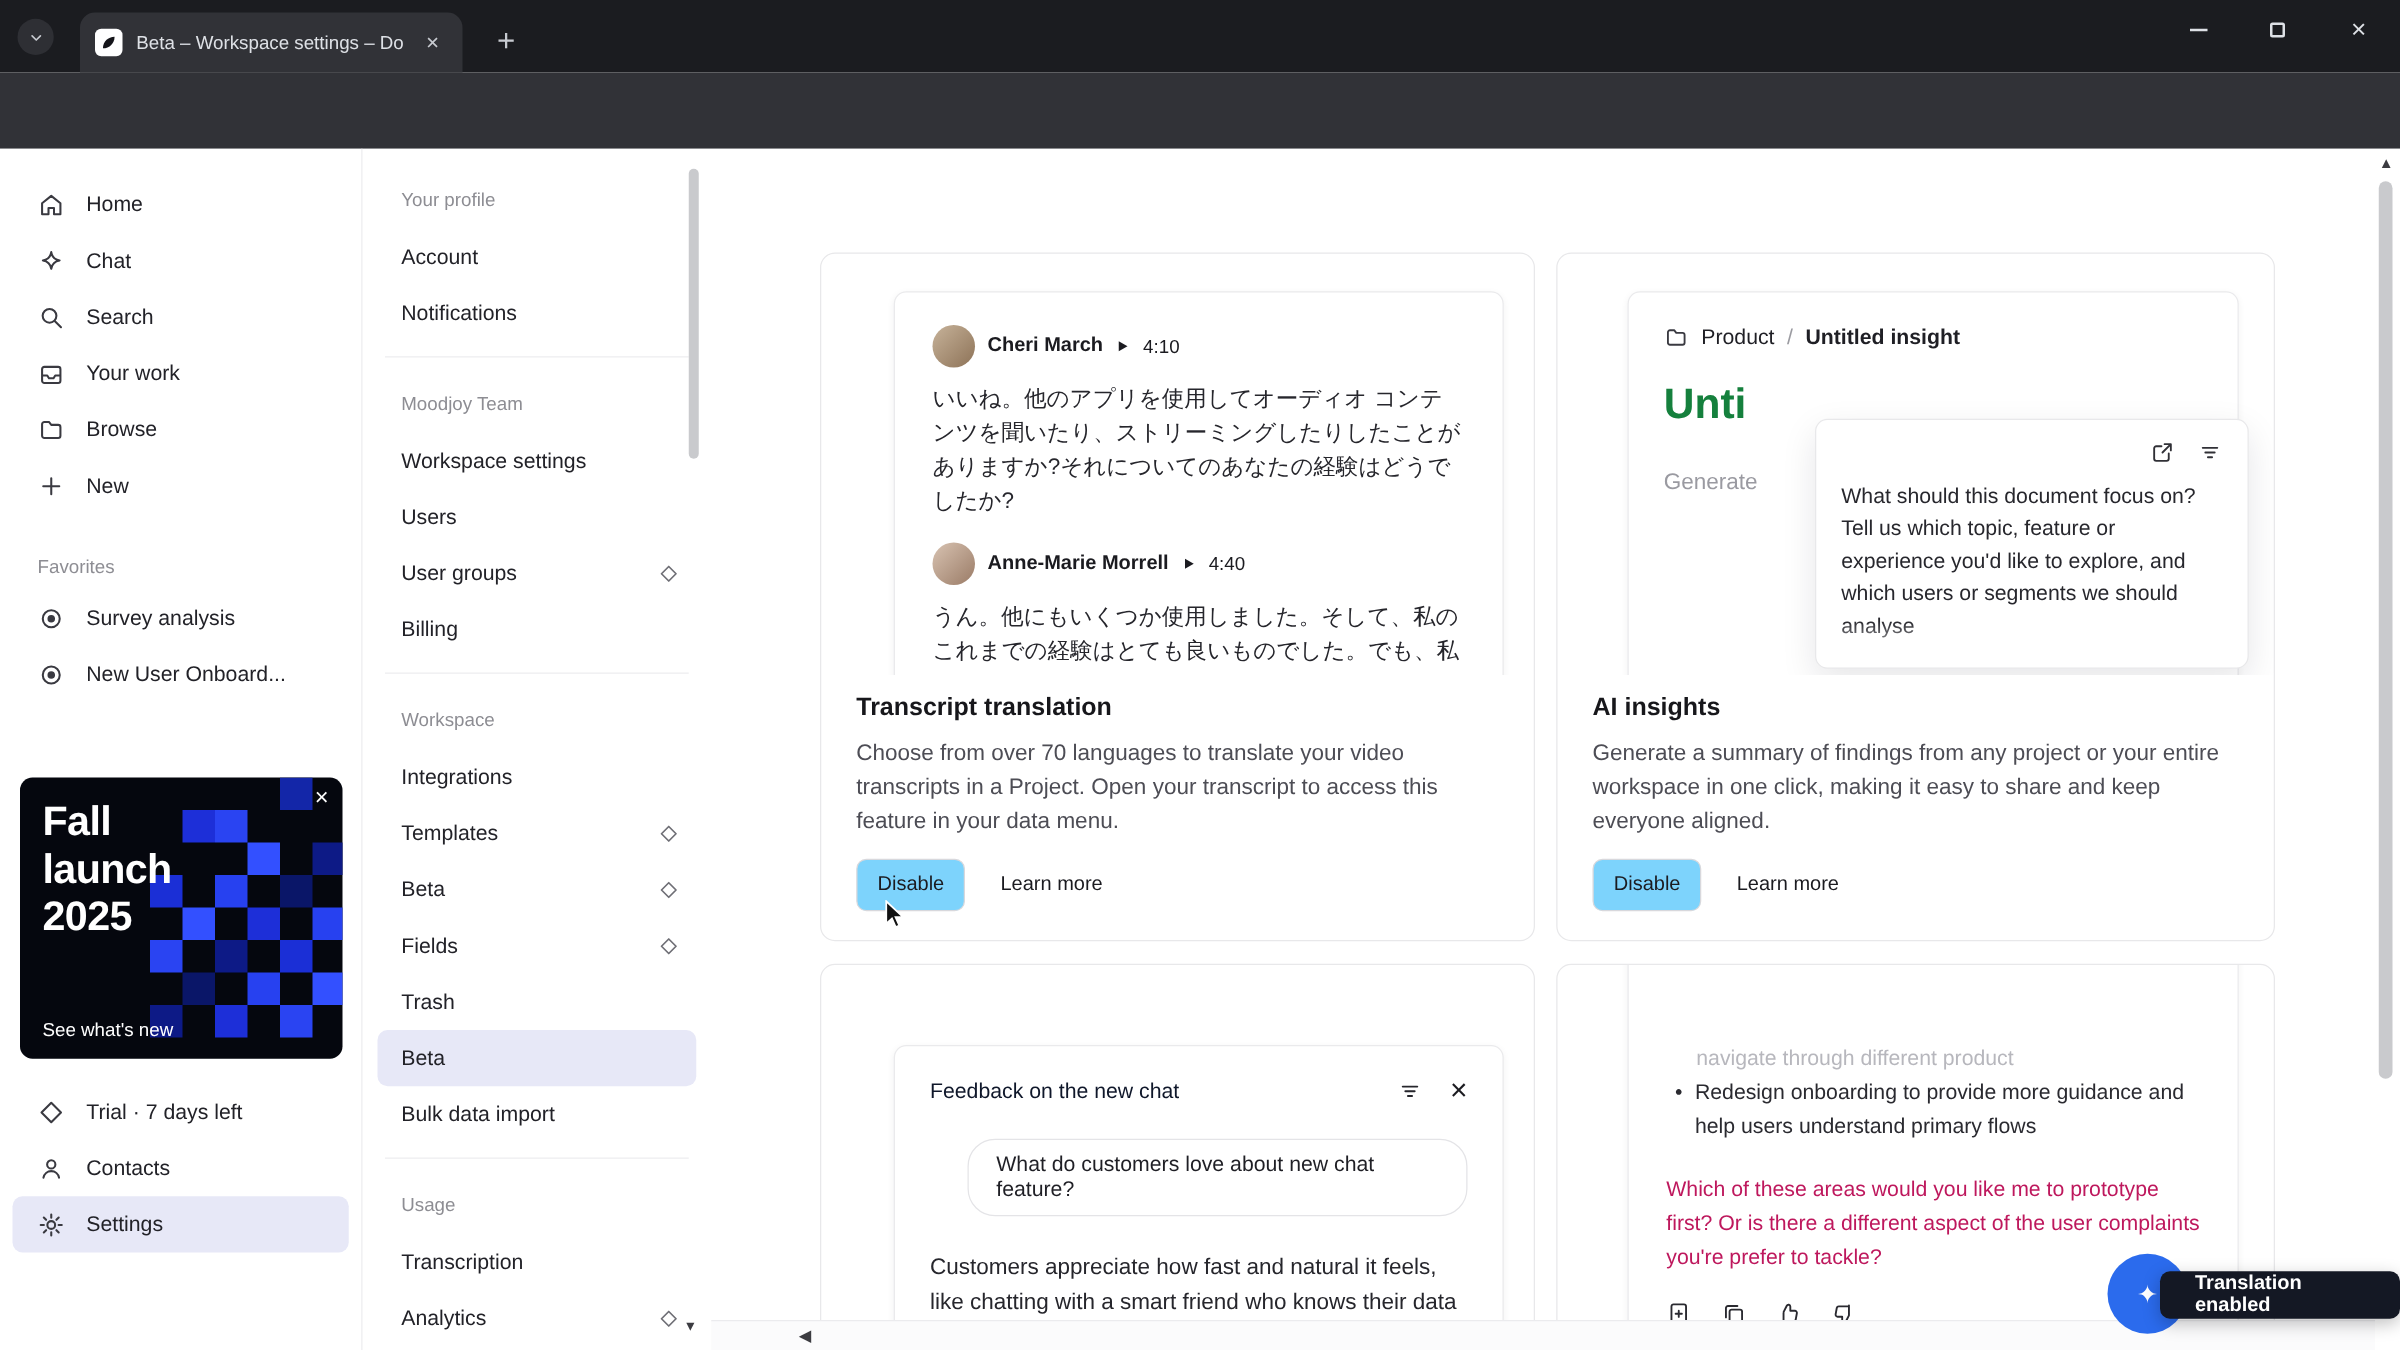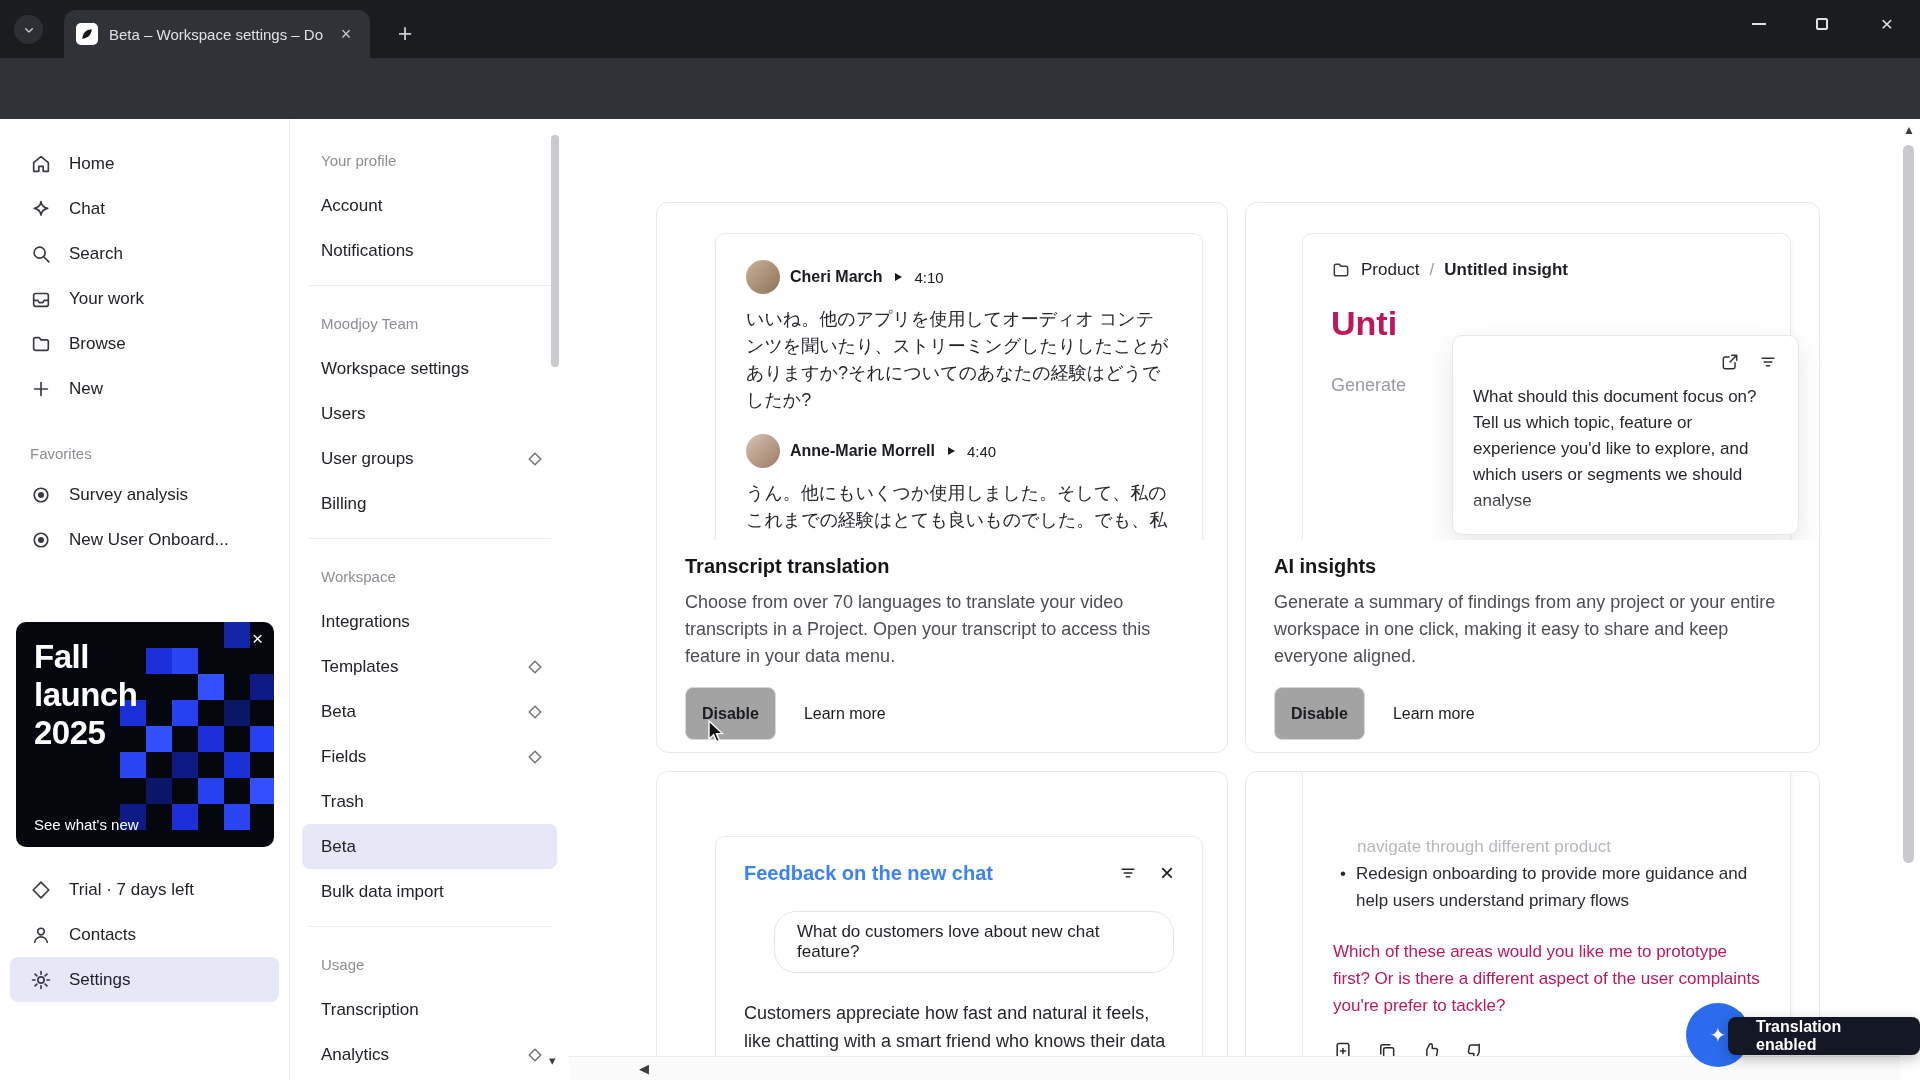--- a/index.html
+++ b/index.html
@@ -81,43 +81,43 @@
   .av2{background:linear-gradient(135deg,#d8c3b2,#9a7b66)}
   .msg-name{font-size:16px;font-weight:700;color:#1b1b20}
   .msg-play{color:#1b1b20;display:flex}
   .msg-time{font-size:15px;color:#1b1b20}
   .msg-text{margin-top:12px;font-size:18px;line-height:27px;color:#26262c}
   .msg+.msg{margin-top:20px}
 
   .card-title{position:absolute;left:28px;top:352px;font-size:20px;font-weight:700;color:#17171b}
   .card-desc{position:absolute;left:28px;right:26px;top:386px;font-size:18px;line-height:27px;color:#4d4d55}
   .card-actions{position:absolute;left:28px;top:484px;display:flex;align-items:center;gap:28px}
-  .btn{height:53px;padding:0 16px;border:1px solid #d8d8dc;border-radius:8px;background:#a3a3a3;
-    font-size:16px;font-weight:700;color:#1b1b20;display:inline-flex;align-items:center;font-family:inherit}
+  .btn{height:42px;padding:0 16px;border:1px solid #d8d8dc;border-radius:8px;background:#7dd3fc;
+    font-size:16px;font-weight:400;color:#1b1b20;display:inline-flex;align-items:center;font-family:inherit}
   .learn{font-size:16px;font-weight:500;color:#1b1b20}
 
   
   #card-ai .mini{left:56px;top:30px;width:489px;height:380px;padding:26px 28px}
   .crumb{display:flex;align-items:center;gap:10px;font-size:17px;color:#1f1f25}
   .crumb .proj{font-weight:500}
   .crumb .sep{color:#9b9ba1}
   .crumb .page{font-weight:600}
-  .ai-h{margin-top:24px;font-size:34px;font-weight:700;color:#be185d}
+  .ai-h{margin-top:24px;font-size:34px;font-weight:700;color:#15803d}
   .ai-gen{margin-top:32px;font-size:18px;color:#9a9aa1}
   .popup{position:absolute;left:206px;top:132px;width:347px;height:200px;background:#fff;border:1px solid #e8e8ea;
     border-radius:10px;box-shadow:0 10px 28px rgba(20,20,43,.10);padding:16px 20px;z-index:2}
   .popup-icons{display:flex;justify-content:flex-end;gap:18px;color:#303036}
   .popup-text{margin-top:12px;font-size:17px;line-height:26px;color:#27272d}
   .popup-fade{position:absolute;left:1px;right:1px;bottom:1px;height:36px;border-radius:0 0 10px 10px;
     background:linear-gradient(180deg,rgba(255,255,255,0),#fff)}
 
   
   #card-chat .mini{left:58px;top:64px;width:488px;height:400px;padding:24px 28px;display:flex;flex-direction:column}
   .chat-head{display:flex;align-items:center;gap:22px;color:#26262c}
-  .chat-title{font-size:20px;font-weight:700;color:#3b82f6;flex:1}
+  .chat-title{font-size:17px;font-weight:400;color:#0f172a;flex:1}
   .chat-x{font-size:24px;line-height:1;color:#1b1b20}
   .chat-q{align-self:flex-end;margin-top:26px;border:1px solid #e4e4e7;border-radius:22px;padding:10px 22px;
     font-size:17px;color:#1f1f25;max-width:400px}
   .chat-a{margin-top:26px;font-size:18px;line-height:28px;color:#26262c;max-width:436px}
 
   
   #card-proto .mini{left:56px;top:-140px;width:489px;height:560px;padding:0 30px}
   .proto-pad{height:200px}
   .proto-faded{padding-left:24px;font-size:17px;line-height:27px;color:#b7b7bd;max-width:440px}
   .proto-li{display:flex;gap:10px;padding-left:7px;font-size:17px;line-height:27px;color:#2a2a30;max-width:436px}

